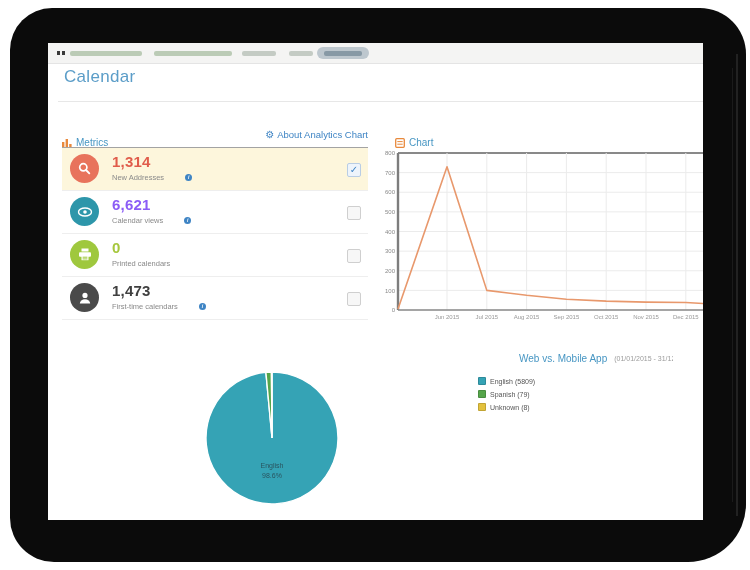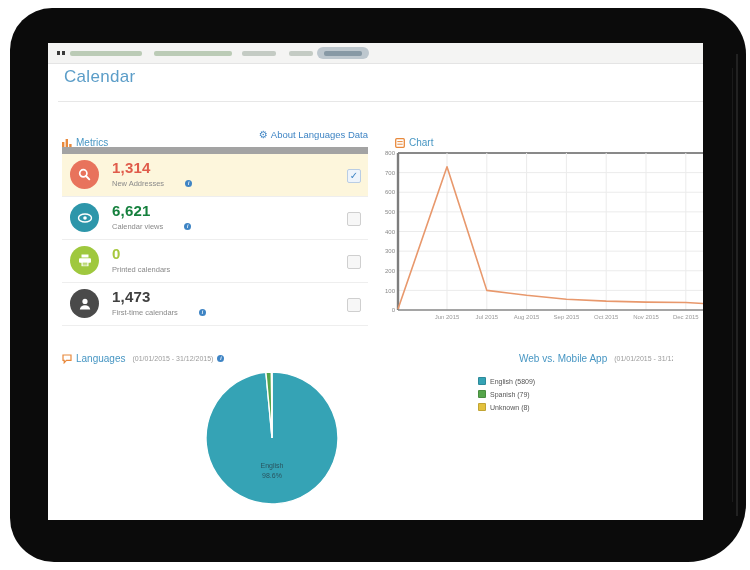--- a/index.html
+++ b/index.html
@@ -29,21 +29,21 @@
   .title-divider{position:absolute;left:10px;right:0;top:58px;height:1px;background:#e7e7e7;}
 
   .sec-header{position:absolute;font-size:10px;color:#4796c3;display:flex;align-items:center;gap:4px;white-space:nowrap;margin-top:8px;}
   .sec-header .date{color:#9b9b9b;font-size:7px;margin-left:3px;}
   .about-link{position:absolute;top:86px;right:335px;font-size:9.5px;color:#3e84c4;display:flex;align-items:center;gap:3px;cursor:pointer;white-space:nowrap;}
   .gear{font-size:10px;line-height:10px;color:#3e84c4;}
 
   
   .metrics-list{position:absolute;left:14px;top:104px;width:306px;}
   .metric-row{position:relative;height:42px;border-bottom:1px solid #eeeeee;background:#fff;}
-  .metric-row:first-child{border-top:7px solid #a3a3a3;}
+  .metric-row:first-child{border-top:1px solid #a3a3a3;}
   .metric-row.highlight{background:#fdf6dc;}
   .mcircle{position:absolute;left:8px;top:6px;width:29px;height:29px;border-radius:50%;
     display:flex;align-items:center;justify-content:center;}
   .mvalue{position:absolute;left:50px;top:5px;font-size:15px;font-weight:bold;letter-spacing:.2px;}
   .mlabel{position:absolute;left:50px;top:25px;font-size:7.5px;color:#8a8a8a;display:flex;align-items:center;gap:21px;}
   .info-dot{display:inline-block;width:7px;height:7px;border-radius:50%;background:#3e84c4;color:#fff;
     font-size:5px;line-height:7px;text-align:center;font-style:italic;font-weight:bold;}
   .checkbox{position:absolute;right:7px;top:15px;width:12px;height:12px;border:1px solid #cfcfcf;
     border-radius:2px;background:#f7f7f7;font-size:10px;line-height:11px;text-align:center;color:transparent;cursor:pointer;}
   .checkbox.checked{background:#eef4fb;border-color:#b9cde4;color:#3e84c4;}
@@ -88,21 +88,21 @@
         <svg class="icon-svg" width="10" height="10" viewBox="0 0 10 10">
             <rect x="0" y="4" width="2.4" height="6" fill="#e8893c"></rect>
             <rect x="3.6" y="1" width="2.4" height="9" fill="#e8893c"></rect>
             <rect x="7.2" y="6" width="2.4" height="4" fill="#e8893c"></rect>
           </svg>
         <span>Metrics</span>
       </div>
 
       <div class="about-link">
         <span class="gear">⚙</span>
-        <span>About Languages Data</span>
+        <span>About Analytics Chart</span>
       </div>
 
       <div class="metrics-list">
 
         <div class="metric-row highlight">
           <span class="mcircle" style="background: rgb(232, 115, 92);">
             <svg class="icon-svg" width="15" height="15" viewBox="0 0 15 15">
                 <circle cx="6.3" cy="6.3" r="3.6" fill="none" stroke="#fff" stroke-width="1.7"></circle>
                 <line x1="9" y1="9" x2="12.3" y2="12.3" stroke="#fff" stroke-width="1.9" stroke-linecap="round"></line>
               </svg>
@@ -115,21 +115,21 @@
           <span class="checkbox checked">✓</span>
         </div>
 
         <div class="metric-row">
           <span class="mcircle" style="background: rgb(45, 150, 170);">
             <svg class="icon-svg" width="16" height="12" viewBox="0 0 16 12">
                 <ellipse cx="8" cy="6" rx="6.5" ry="4" fill="none" stroke="#fff" stroke-width="1.4"></ellipse>
                 <circle cx="8" cy="6" r="1.8" fill="#fff"></circle>
               </svg>
           </span>
-          <div class="mvalue" style="color: #15803d;">6,621</div>
+          <div class="mvalue" style="color: #8b5cf6;">6,621</div>
           <div class="mlabel">
               <span>Calendar views</span>
               <span class="info-dot">i</span>
             </div>
           <span class="checkbox"></span>
         </div>
 
         <div class="metric-row">
           <span class="mcircle" style="background: rgb(159, 200, 62);">
             <svg class="icon-svg" width="14" height="13" viewBox="0 0 14 13">
@@ -204,28 +204,20 @@
           <text x="228.2" y="174" text-anchor="middle" font-size="6" fill="#999">Oct 2015</text>
           <line x1="268" y1="8" x2="268" y2="165" stroke="#ebebeb" stroke-width="1"></line>
           <text x="268" y="174" text-anchor="middle" font-size="6" fill="#999">Nov 2015</text>
           <line x1="307.79999999999995" y1="8" x2="307.79999999999995" y2="165" stroke="#ebebeb" stroke-width="1"></line>
           <text x="307.79999999999995" y="174" text-anchor="middle" font-size="6" fill="#999">Dec 2015</text>
           <line x1="20" y1="8" x2="20" y2="165" stroke="#7d7d7d" stroke-width="2.4"></line>
           <line x1="20" y1="165" x2="325" y2="165" stroke="#8a8a8a" stroke-width="1.6"></line>
           <polyline points="20,164.01875 69,21.73750000000001 108.8,145.375 148.6,150.28125 188.39999999999998,154.20625 228.2,156.16875 268,157.15 307.79999999999995,157.5425 325,158.5425" fill="none" stroke="#e8986c" stroke-width="1.6" stroke-linejoin="round"></polyline>
         </svg>
 
-      <div class="sec-header" style="left:14px;top:302px;">
-        <svg class="icon-svg" width="10" height="10" viewBox="0 0 10 10">
-            <path d="M1,1 h8 v5.4 h-4.6 l-2.2,2.4 v-2.4 h-1.2 Z" fill="none" stroke="#e8893c" stroke-width="1.2"></path>
-          </svg>
-        <span>Languages</span>
-        <span class="date">(01/01/2015 - 31/12/2015)</span>
-        <span class="info-dot">i</span>
-      </div>
 
       <svg id="pie-chart" width="150" height="150" viewBox="0 0 150 150">
           <path d="M74,72 L74,6 A66,66 0 1 1 67.88969030113711,6.283456303728343 Z" fill="#35a3b5" stroke="#ffffff" stroke-width="1.4"></path>
           <path d="M74,72 L67.88969030113711,6.283456303728343 A66,66 0 0 1 73.43733350488836,6.002398479828997 Z" fill="#55a54a" stroke="#ffffff" stroke-width="1.4"></path>
           <path d="M74,72 L73.43733350488836,6.002398479828997 A66,66 0 0 1 73.99999999999999,6 Z" fill="#e3c13d" stroke="#ffffff" stroke-width="1.4"></path>
         </svg>
       <div class="pie-label">
         <div>English</div>
         <div>98.6%</div>
       </div>

